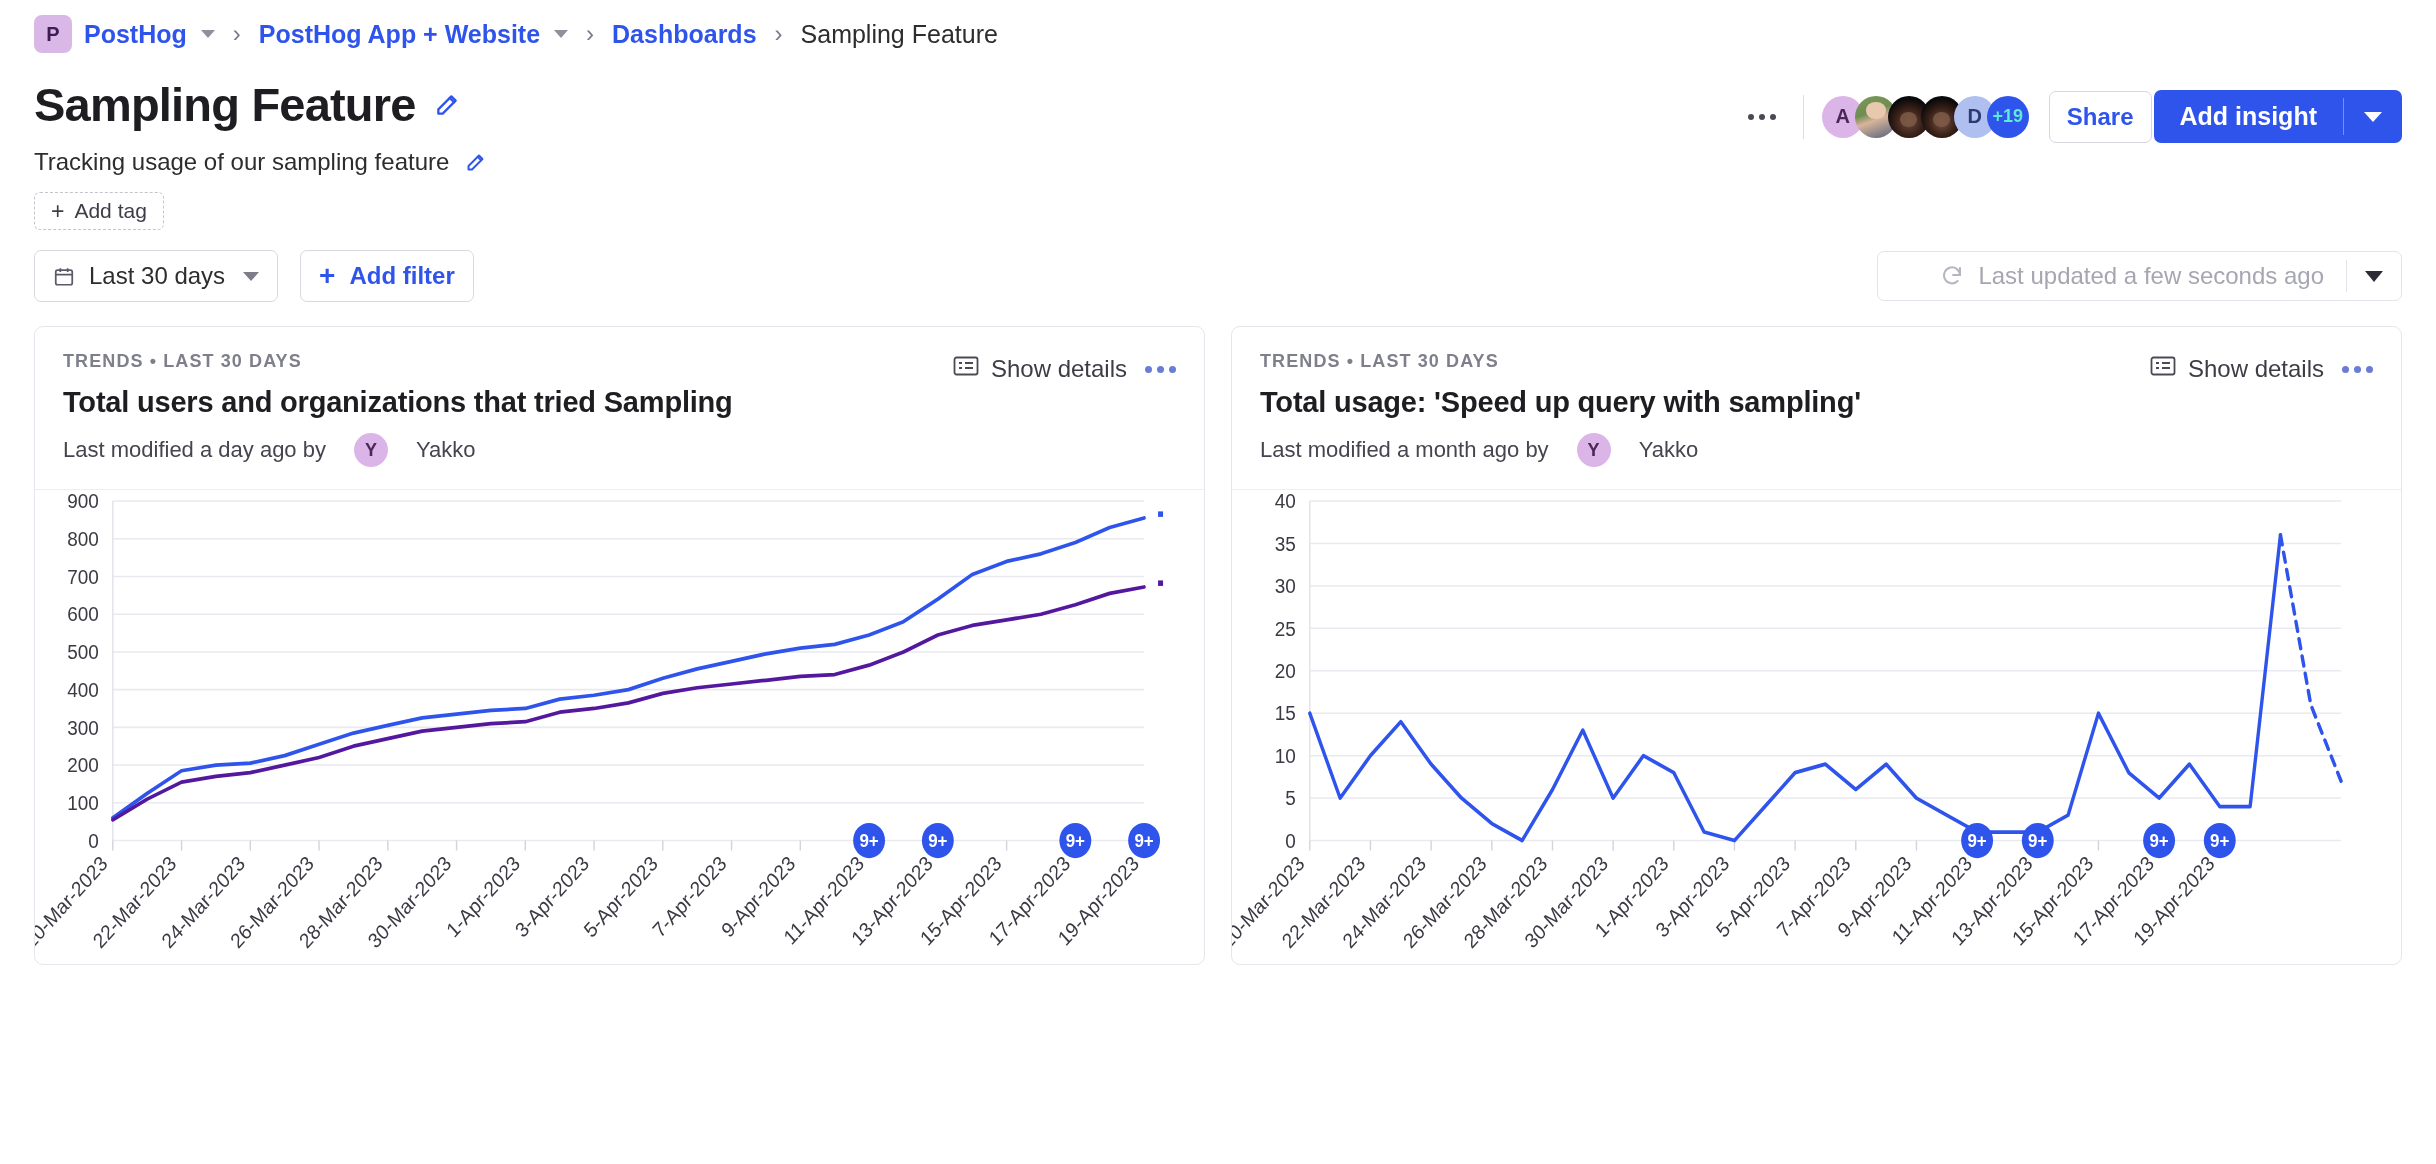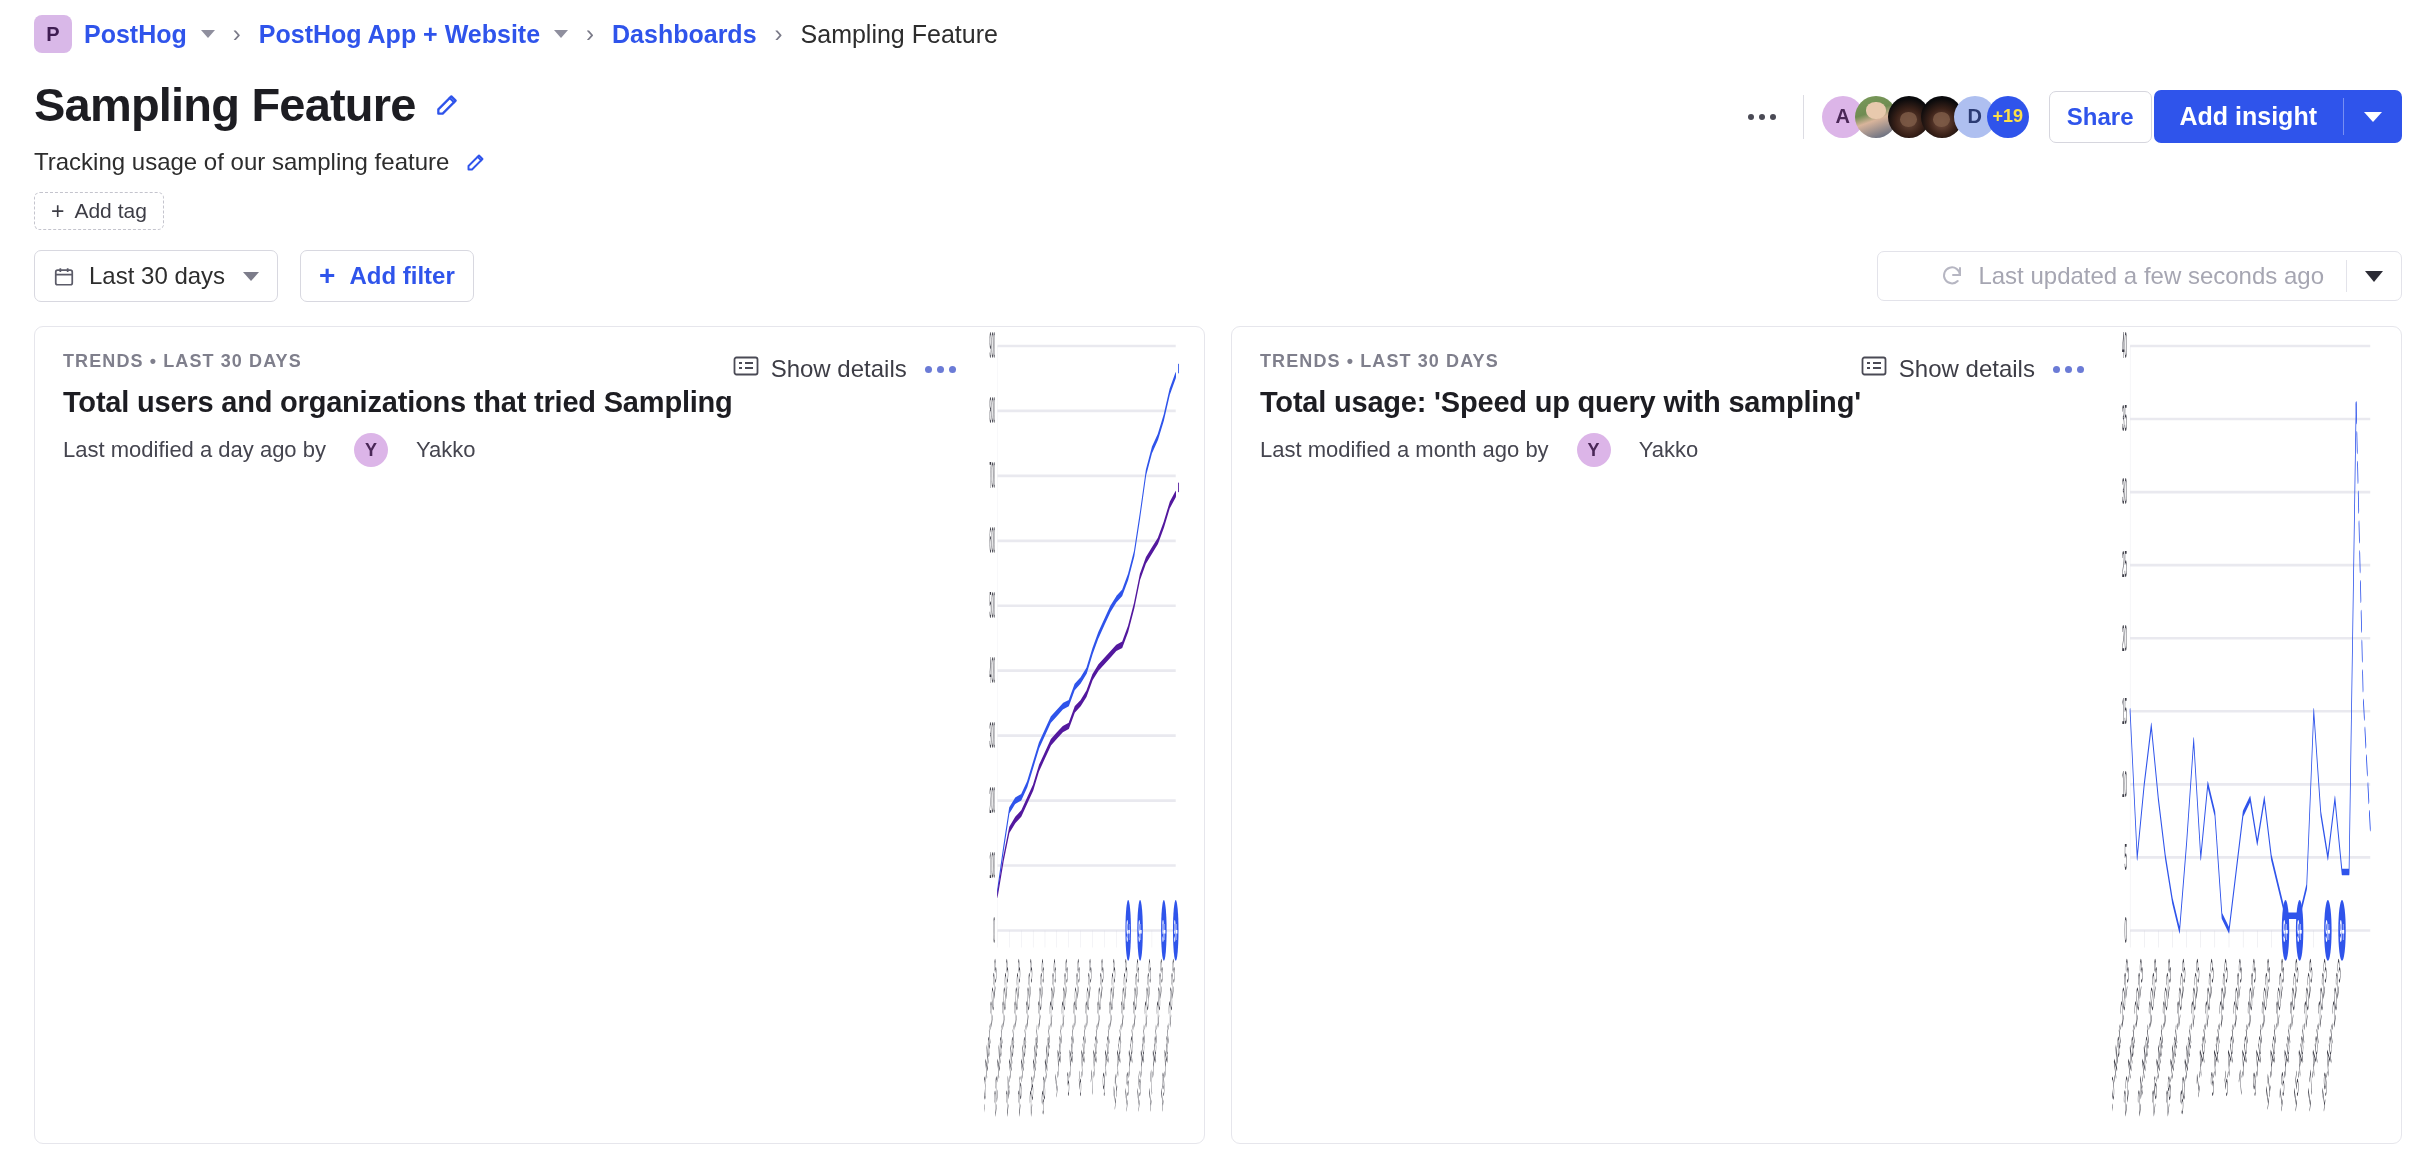--- a/index.html
+++ b/index.html
@@ -90,21 +90,21 @@
   .avatars { display: flex; align-items: center; }
   .avatar {
     width: 42px; height: 42px; border-radius: 50%;
     display: flex; align-items: center; justify-content: center;
     font-size: 20px; font-weight: 600; margin-left: -9px;
     overflow: hidden; position: relative; flex: none;
   }
   .avatar:first-child { margin-left: 0; }
   .av-a { background: #dcb5e8; color: #4a2757; }
   .av-d { background: #aebff0; color: #2b3b73; }
-  .av-more { background: #2f54eb; color: #fde047; font-size: 18px; font-weight: 700; }
+  .av-more { background: #2f54eb; color: #5eead4; font-size: 18px; font-weight: 700; }
   .av-photo1 { background: linear-gradient(160deg,#7a9b5a 0%,#6f8c52 38%,#d8b49b 55%,#4b5d7a 100%); }
   .av-photo2 { background: radial-gradient(circle at 50% 62%, #6b4a3a 0%, #3a2118 40%, #0a0a0c 70%); }
   .av-photo3 { background: radial-gradient(circle at 50% 62%, #7a5343 0%, #3a2118 40%, #0a0a0c 70%); }
   .av-photo1::after {
     content:""; position:absolute; left:26%; top:16%; width:48%; height:40%;
     background:#e8c9ad; border-radius:48%;
   }
   .av-photo2::after, .av-photo3::after {
     content:""; position:absolute; left:30%; top:40%; width:40%; height:34%;
     background:#7d5a46; border-radius:50%; opacity:.85;
@@ -170,21 +170,21 @@
     border-top:11px solid #2c2c36;
   }
 
   
   .cards {
     display: flex; gap: 26px; padding: 24px 34px 0 34px;
   }
   .card {
     flex: 1 1 0; background: #fff;
     border: 1px solid #e6e6ec; border-radius: 9px;
-    display: flex; flex-direction: row; height: 818px;
+    display: flex; flex-direction: column; height: 639px;
     overflow: hidden;
   }
   .card-head {
     display: flex; justify-content: space-between; align-items: flex-start;
     padding: 24px 28px 0 28px;
   }
   .meta {
     font-size: 18px; font-weight: 700; letter-spacing: 1.1px;
     color: #7f7f8c; text-transform: uppercase;
   }

